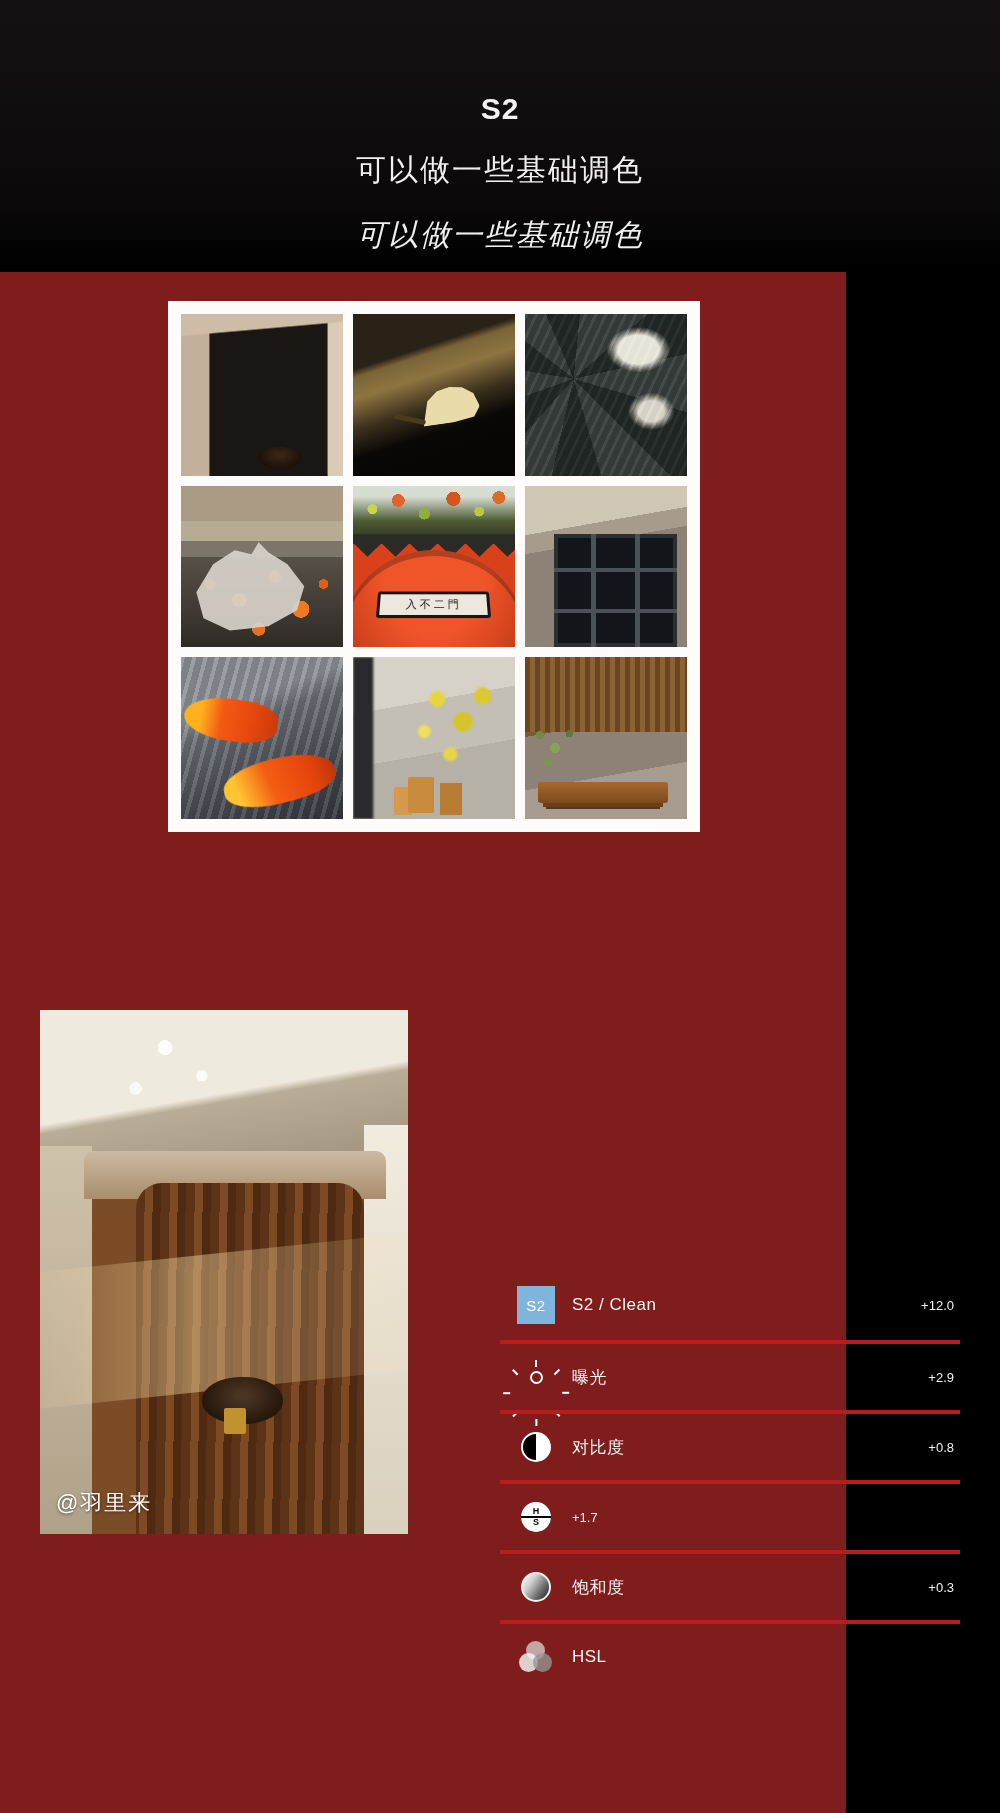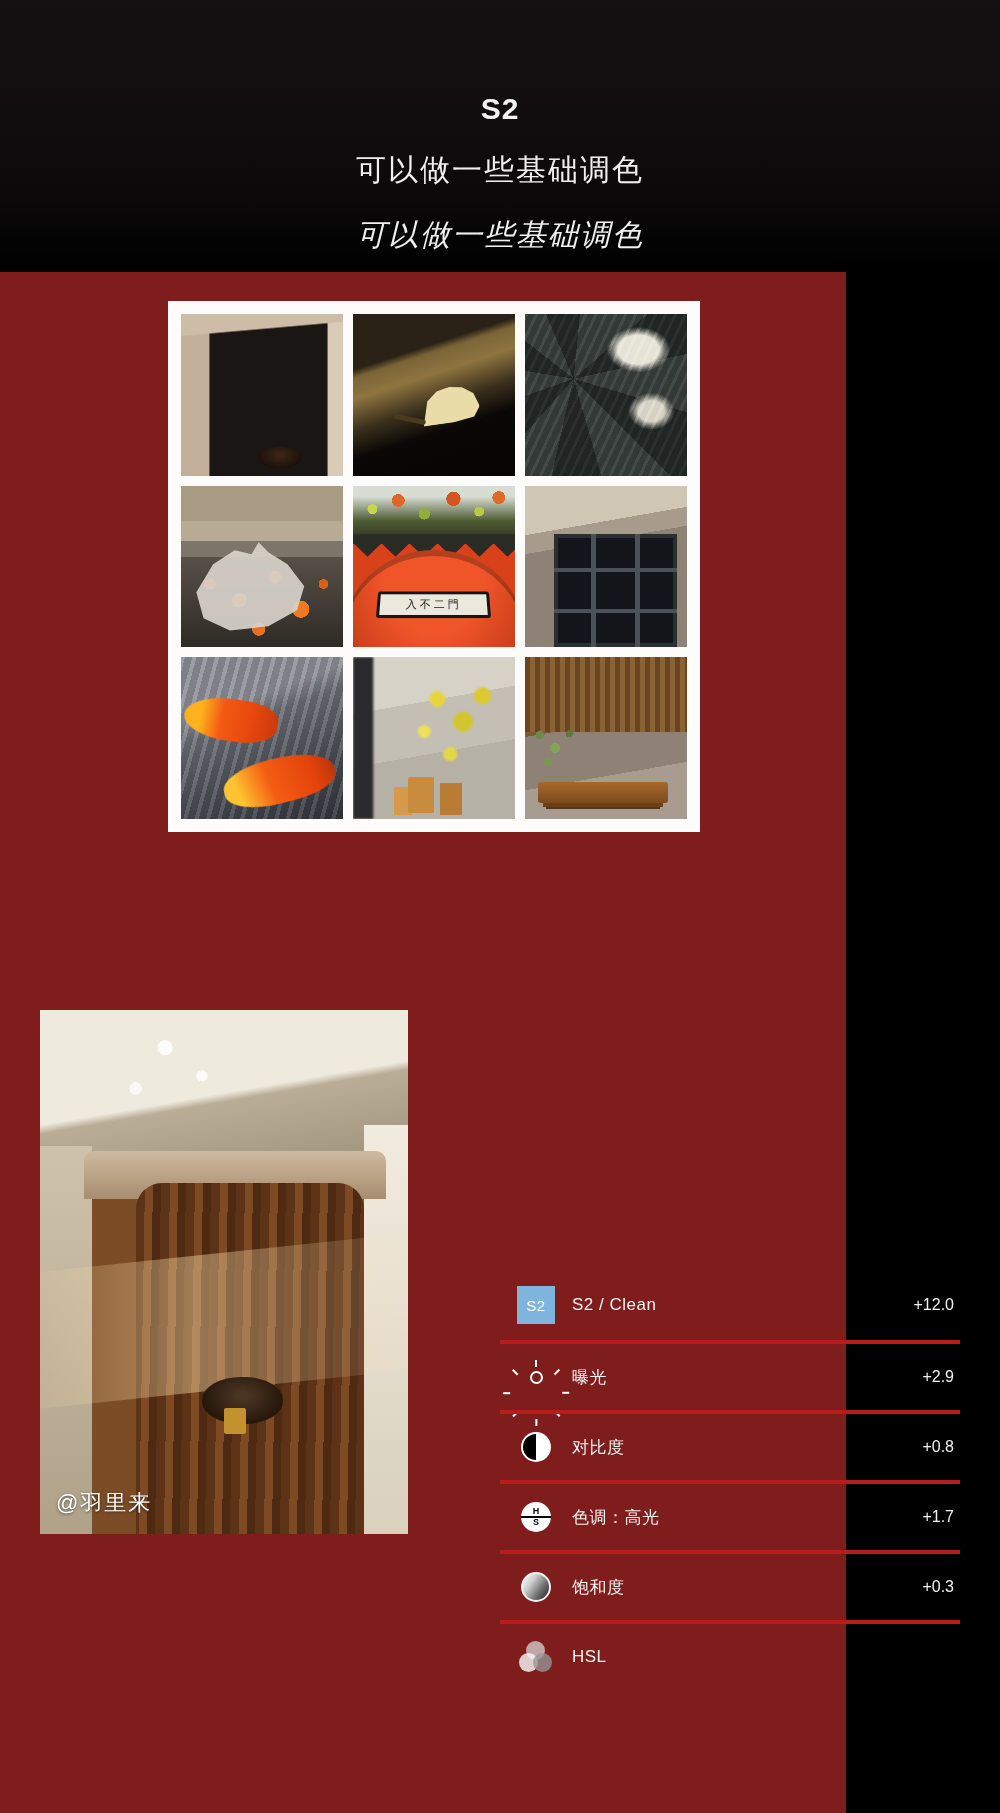--- a/index.html
+++ b/index.html
@@ -312,21 +312,21 @@
   .adj-icon {
     width:72px; flex:0 0 72px;
     display:flex; align-items:center; justify-content:center;
   }
   .adj-label {
     flex:1 1 auto;
     font-size:17px; color:#f1f1f1; letter-spacing:.5px;
   }
   .adj-value {
     flex:0 0 auto; padding-right:6px;
-    font-size:16px; color:#f1f1f1;
+    font-size:13px; color:#f1f1f1;
   }
 
   
   .badge-s2{
     width:38px; height:38px;
     background:#7fb4dd;
     display:flex; align-items:center; justify-content:center;
     color:#fff; font-size:15px; letter-spacing:.5px;
   }
   
@@ -456,21 +456,20 @@
     </div>
 
     <div class="adj-row">
       <div class="adj-icon">
         <div class="ic-hs">
           <span style="margin-bottom:1px">H</span>
           <div class="bar"></div>
           <span style="margin-top:1px">S</span>
         </div>
       </div>
-      <div class="adj-label">色调：高光</div>
       <div class="adj-value">+1.7</div>
     </div>
 
     <div class="adj-row">
       <div class="adj-icon">
         <div class="ic-sat"></div>
       </div>
       <div class="adj-label">饱和度</div>
       <div class="adj-value">+0.3</div>
     </div>

